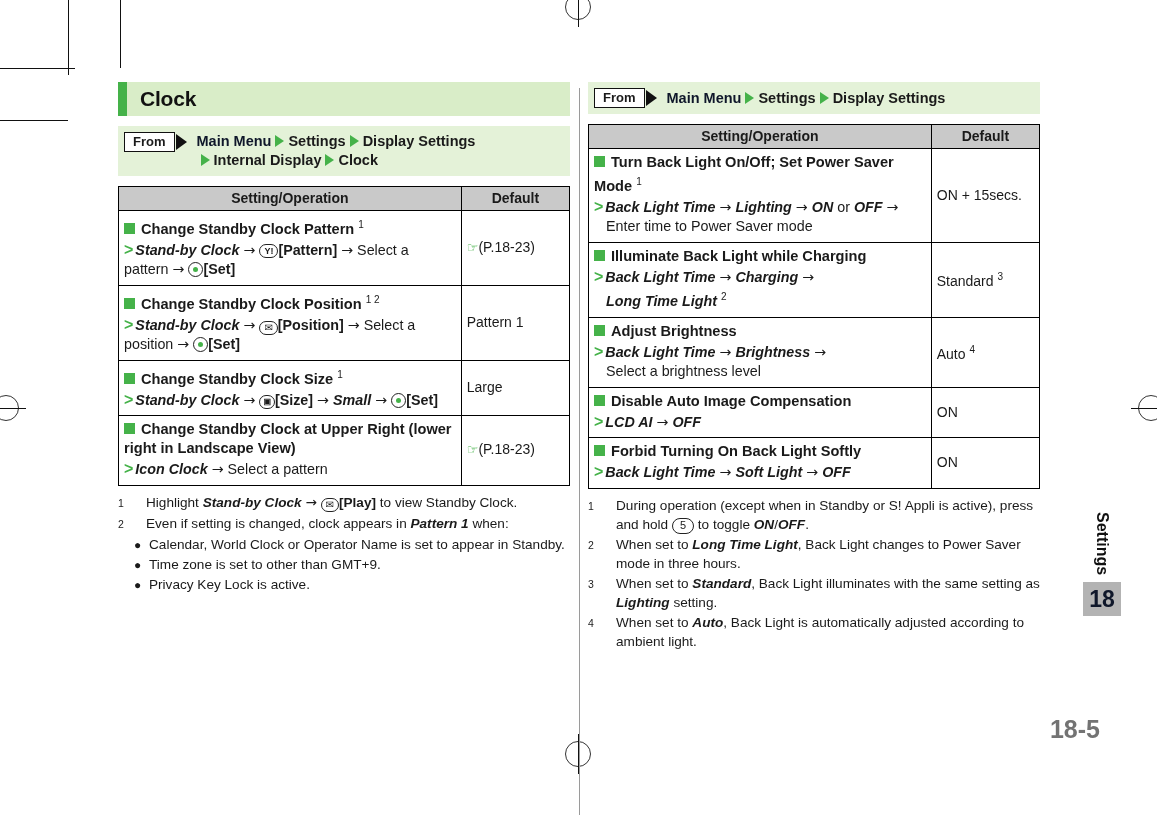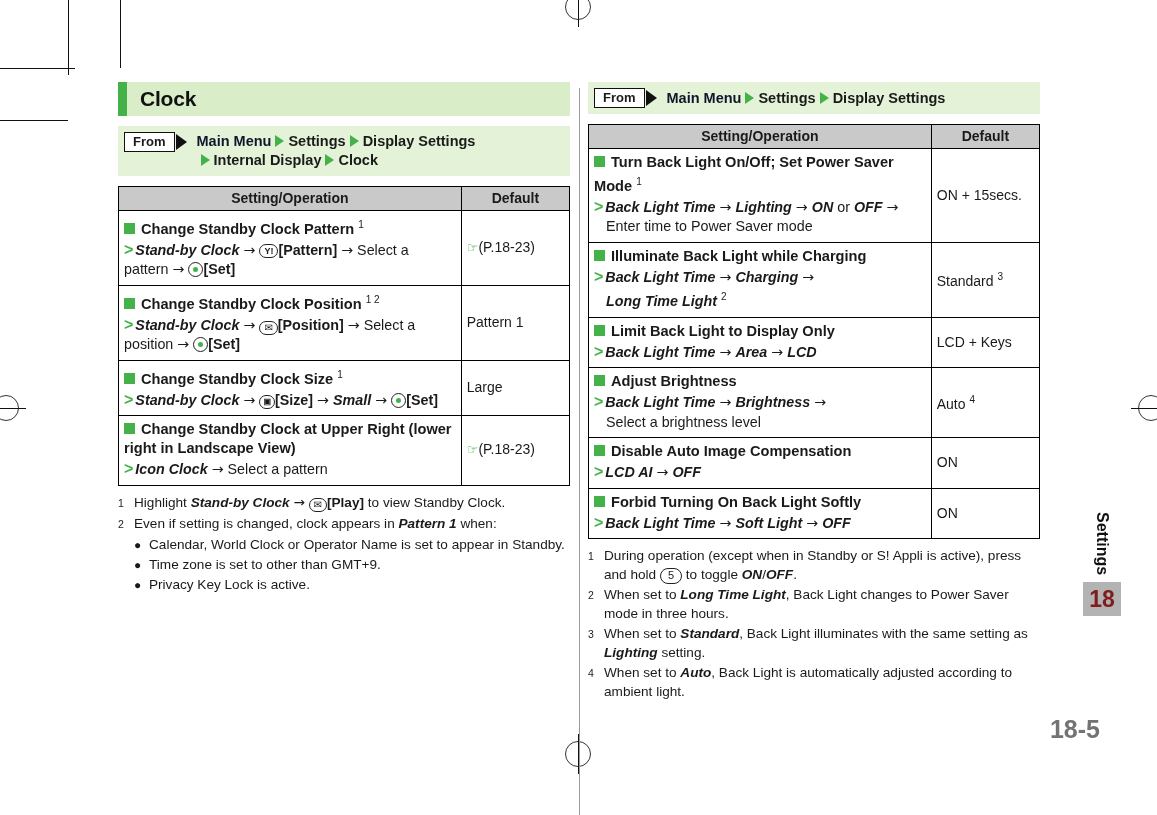--- a/index.html
+++ b/index.html
@@ -201,21 +201,21 @@
     display: flex;
     font-size: 13.6px;
     line-height: 19px;
     margin-bottom: 1px;
   }
   .note .num {
     flex: 0 0 16px;
     font-size: 10.5px;
     padding-top: 1px;
   }
-  .note .body { flex: 1; }
+  .note .body { flex: 1; margin-left: 12px; }
   .bullets { margin-top: 1px; }
   .bullet {
     display: flex;
     font-size: 13.6px;
     line-height: 20px;
     padding-left: 16px;
   }
   .bullet .dot { flex: 0 0 15px; font-size: 12px; }
   .bullet .btxt { flex: 1; }
 
@@ -226,21 +226,21 @@
     font-size: 16px; font-weight: bold;
     writing-mode: vertical-rl;
     letter-spacing: 0px;
     color: #111;
   }
   .side-num {
     position: absolute;
     right: 36px; top: 582px;
     width: 38px; height: 34px;
     background: #b3b3b3;
-    color: #7f1d1d;
+    color: #0f172a;
     font-size: 23px; font-weight: bold;
     display: flex; align-items: center; justify-content: center;
   }
   .page-num {
     position: absolute;
     right: 57px; top: 715px;
     font-size: 25px; font-weight: bold;
     color: #737373;
   }
 </style>
@@ -447,31 +447,20 @@
               <span class="op-step">
                 <span class="gt">&gt;</span><span class="it">Back Light Time</span> <span class="ar">→</span> <span class="it">Charging</span> <span class="ar">→</span><br>
                 <span style="padding-left:12px;" class="it">Long Time Light</span> <sup class="fn">2</sup>
               </span>
             </td>
             <td class="def"><span>Standard</span> <sup class="fn">3</sup></td>
           </tr>
           <tr>
             <td>
               <span class="op-head">
-                <span class="sq"></span><span>Limit Back Light to Display Only</span>
-              </span>
-              <span class="op-step">
-                <span class="gt">&gt;</span><span class="it">Back Light Time</span> <span class="ar">→</span> <span class="it">Area</span> <span class="ar">→</span> <span class="it">LCD</span>
-              </span>
-            </td>
-            <td class="def">LCD + Keys</td>
-          </tr>
-          <tr>
-            <td>
-              <span class="op-head">
                 <span class="sq"></span><span>Adjust Brightness</span>
               </span>
               <span class="op-step">
                 <span class="gt">&gt;</span><span class="it">Back Light Time</span> <span class="ar">→</span> <span class="it">Brightness</span> <span class="ar">→</span><br>
                 <span style="padding-left:12px;">Select a brightness level</span>
               </span>
             </td>
             <td class="def"><span>Auto</span> <sup class="fn">4</sup></td>
           </tr>
           <tr>

